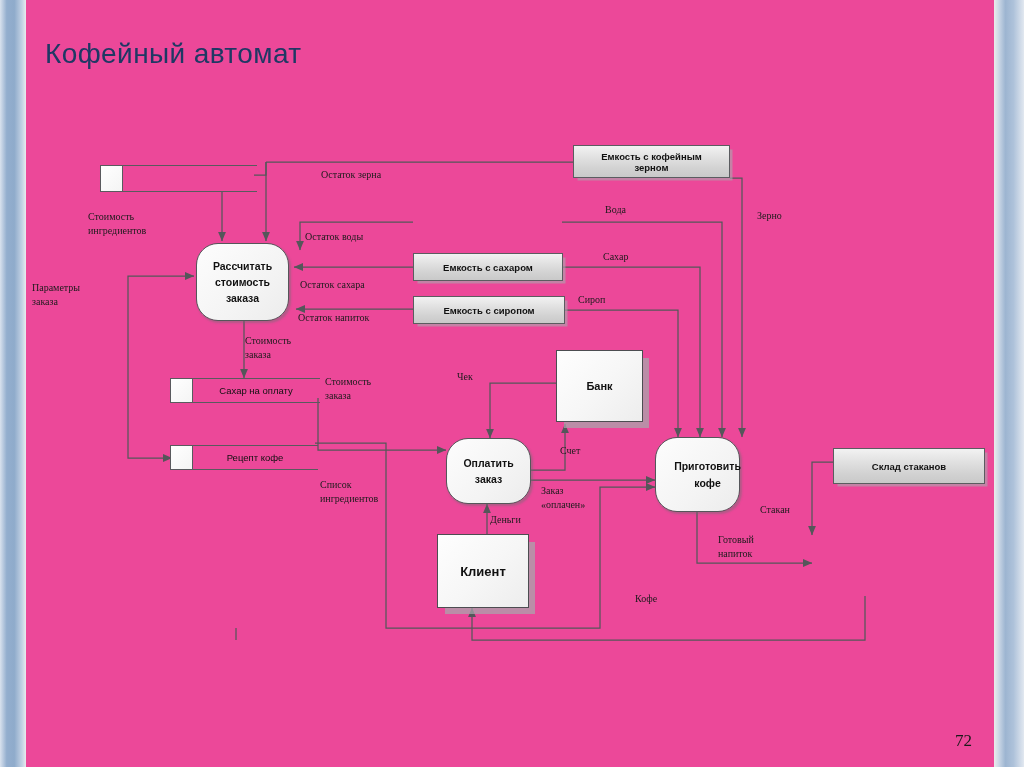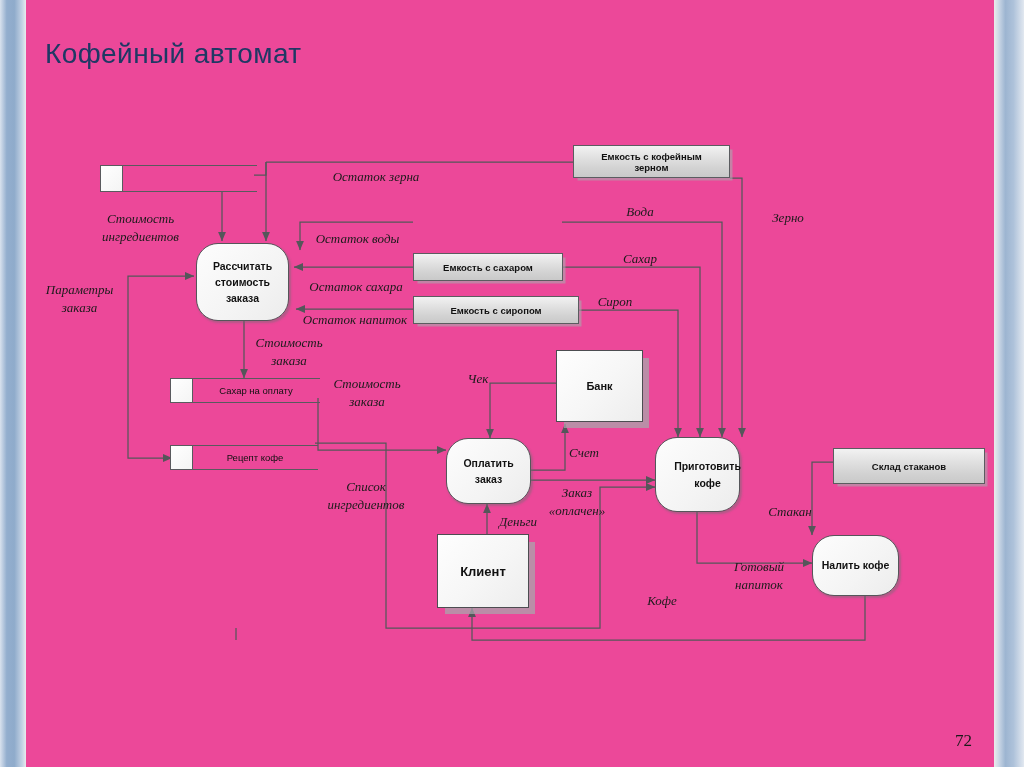--- a/index.html
+++ b/index.html
@@ -142,25 +142,23 @@
     bottom: 0;
     display: flex;
     align-items: center;
     justify-content: center;
   }
 
   
   .flow-label {
     position: absolute;
     font-family: "Liberation Serif", "DejaVu Serif", serif;
-    font-style: italic;
-    font-size: 13px;
+    font-size: 10px;
     color: #1b1b1b;
     line-height: 1.35;
-    text-align: center;
     white-space: pre-line;
     pointer-events: none;
   }
 </style>
 </head>
 <body>
 
 <div id="slide">
 
   <div class="edge-bar edge-left"></div>
@@ -233,21 +231,21 @@
       <span class="store-line-bottom"></span>
       <span class="store-cap"></span>
     </div>
 
     <div class="node tank" style="left:573px; top:145px; width:157px; height:33px; white-space:pre-line;">Емкость с кофейным
 зерном</div>
 
 
     <div class="node tank" style="left:413px; top:253px; width:150px; height:28px;">Емкость с сахаром</div>
 
-    <div class="node tank" style="left:413px; top:296px; width:166px; height:28px;">Емкость с сиропом</div>
+    <div class="node tank" style="left:413px; top:296px; width:152px; height:28px;">Емкость с сиропом</div>
 
     <div class="node tank" style="left:833px; top:448px; width:152px; height:36px;">Склад стаканов</div>
 
     <div class="node process" style="left:196px; top:243px; width:93px; height:78px; white-space:pre-line;">Рассчитать
 стоимость
 заказа</div>
 
     <div class="node store" style="left:170px; top:378px; width:148px; height:25px;">
       <span class="store-line-top"></span>
       <span class="store-line-bottom"></span>
@@ -265,21 +263,20 @@
     <div class="node entity" style="left:556px; top:350px; width:87px; height:72px;">Банк</div>
 
     <div class="node process" style="left:446px; top:438px; width:85px; height:66px; white-space:pre-line;">Оплатить
 заказ</div>
 
     <div class="node entity" style="left:437px; top:534px; width:92px; height:74px; font-size:13px;">Клиент</div>
 
     <div class="node process" style="left:655px; top:437px; width:85px; height:75px; white-space:pre-line;padding-left:20px;">Приготовить
 кофе</div>
 
-    <div class="node process" style="left:812px; top:535px; width:87px; height:61px;">Налить кофе</div>
 
     <div class="flow-label" style="left:88px; top:210px; width:105px;">Стоимость
 ингредиентов</div>
 
     <div class="flow-label" style="left:32px; top:281px; width:95px;">Параметры
 заказа</div>
 
     <div class="flow-label" style="left:321px; top:168px; width:110px;">Остаток зерна</div>
 
     <div class="flow-label" style="left:305px; top:230px; width:105px;">Остаток воды</div>
@@ -307,21 +304,21 @@
 
     <div class="flow-label" style="left:457px; top:370px; width:42px;">Чек</div>
 
     <div class="flow-label" style="left:560px; top:444px; width:48px;">Счет</div>
 
     <div class="flow-label" style="left:541px; top:484px; width:72px;">Заказ
 «оплачен»</div>
 
     <div class="flow-label" style="left:490px; top:513px; width:56px;">Деньги</div>
 
-    <div class="flow-label" style="left:718px; top:558px; width:82px;">Готовый
+    <div class="flow-label" style="left:718px; top:533px; width:82px;">Готовый
 напиток</div>
 
     <div class="flow-label" style="left:760px; top:503px; width:60px;">Стакан</div>
 
     <div class="flow-label" style="left:635px; top:592px; width:54px;">Кофе</div>
 
   </div>
 
   <div class="page-number">72</div>
 </div>

